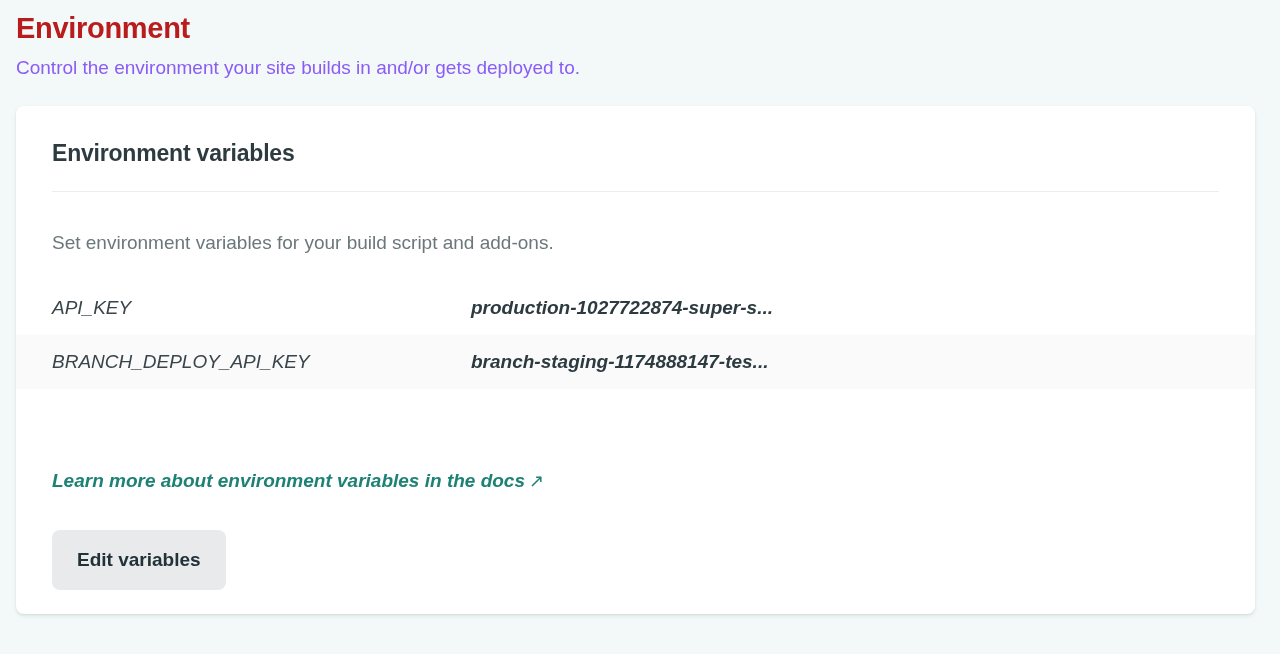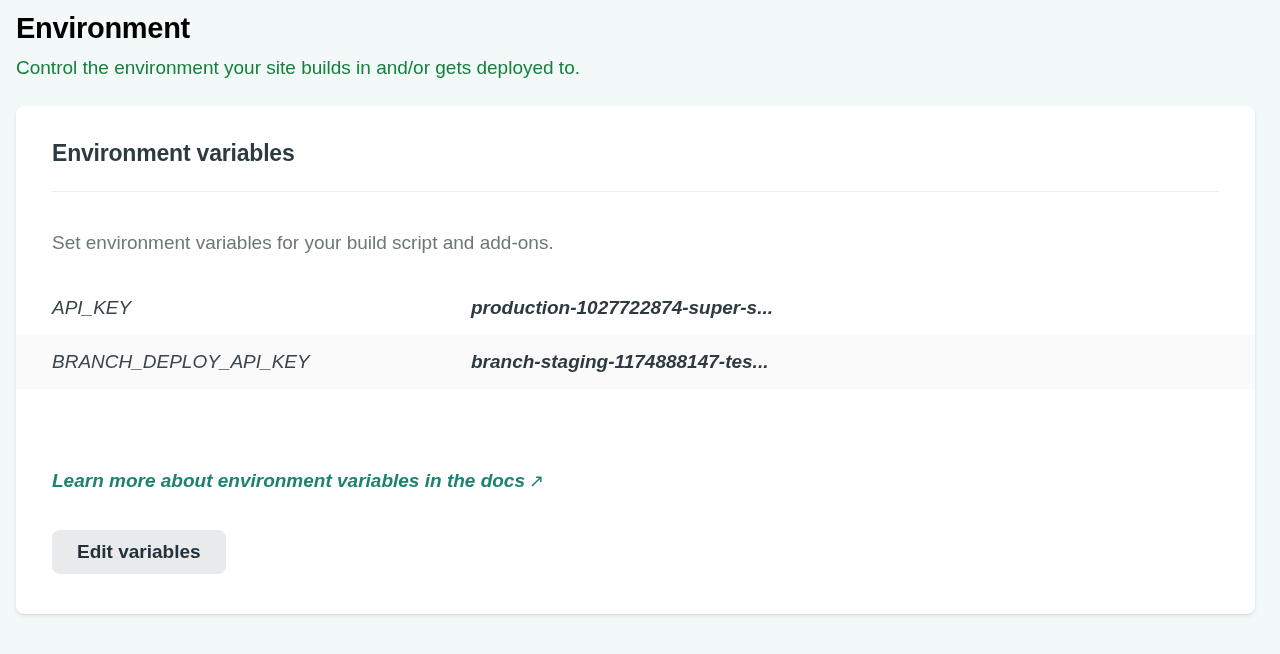--- a/index.html
+++ b/index.html
@@ -12,27 +12,27 @@
     overflow: hidden;
   }
   .page {
     width: 1280px;
     height: 654px;
     padding: 10px 16px 0 16px;
   }
   .page-title {
     font-size: 29px;
     font-weight: 700;
-    color: #000000;
+    color: #b91c1c;
     letter-spacing: -0.3px;
     margin-top: 2px;
   }
   .page-subtitle {
     font-size: 19px;
-    color: #15803d;
+    color: #8b5cf6;
     margin-top: 12px;
   }
   .card {
     margin-top: 27px;
     width: 1239px;
     height: 508px;
     background: #ffffff;
     border-radius: 8px;
     box-shadow: 0 2px 4px rgba(14, 30, 37, 0.08), 0 1px 2px rgba(14, 30, 37, 0.06);
     padding-top: 34px;
@@ -98,21 +98,21 @@
     font-weight: 400;
     font-size: 18px;
     margin-left: 4px;
   }
   .button-row {
     margin-top: 38px;
     padding: 0 36px;
   }
   .edit-button {
     display: inline-block;
-    height: 44px;
+    height: 60px;
     line-height: 44px;
     padding: 0 25px;
     background: #e9eaeb;
     border: none;
     border-radius: 8px;
     font-family: "Liberation Sans", "DejaVu Sans", sans-serif;
     font-size: 19px;
     font-weight: 700;
     color: #22323a;
     cursor: pointer;

